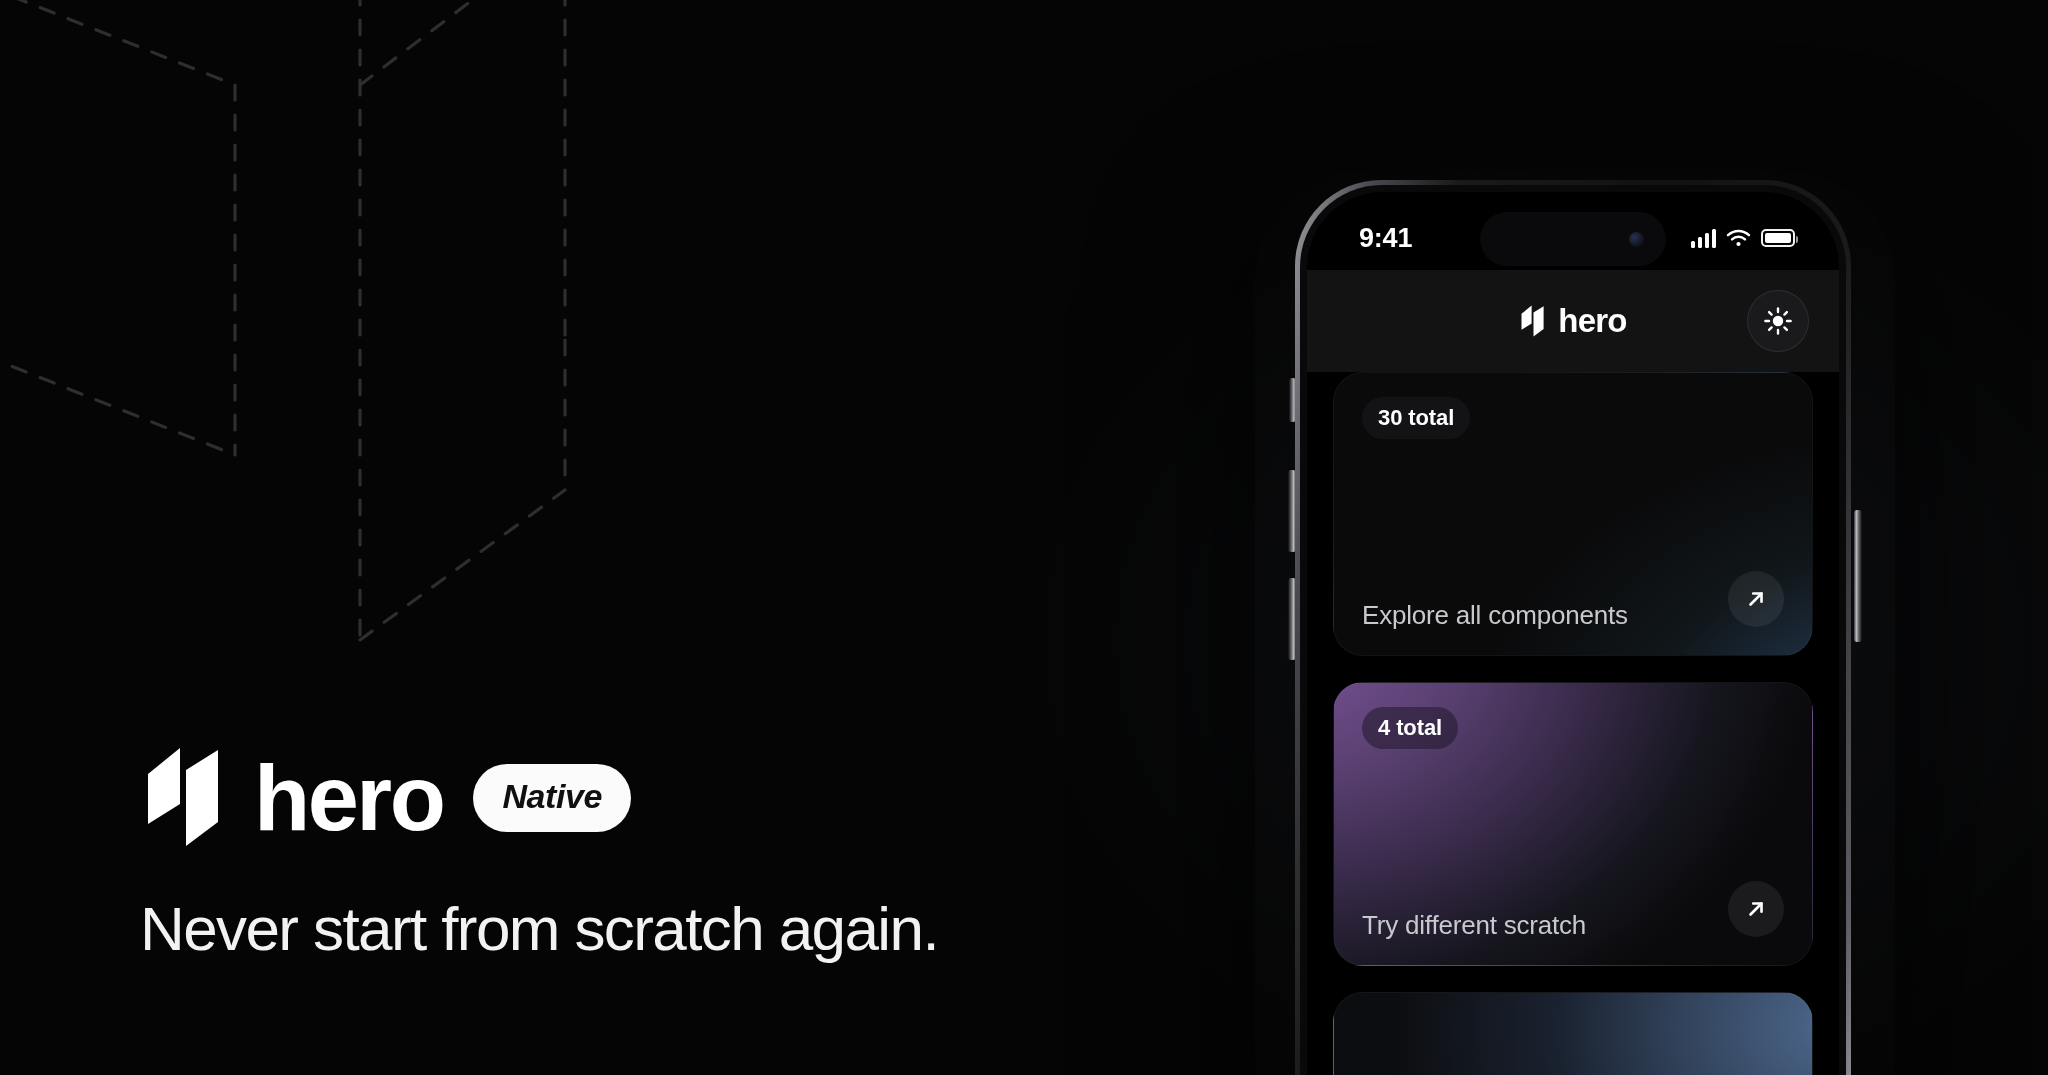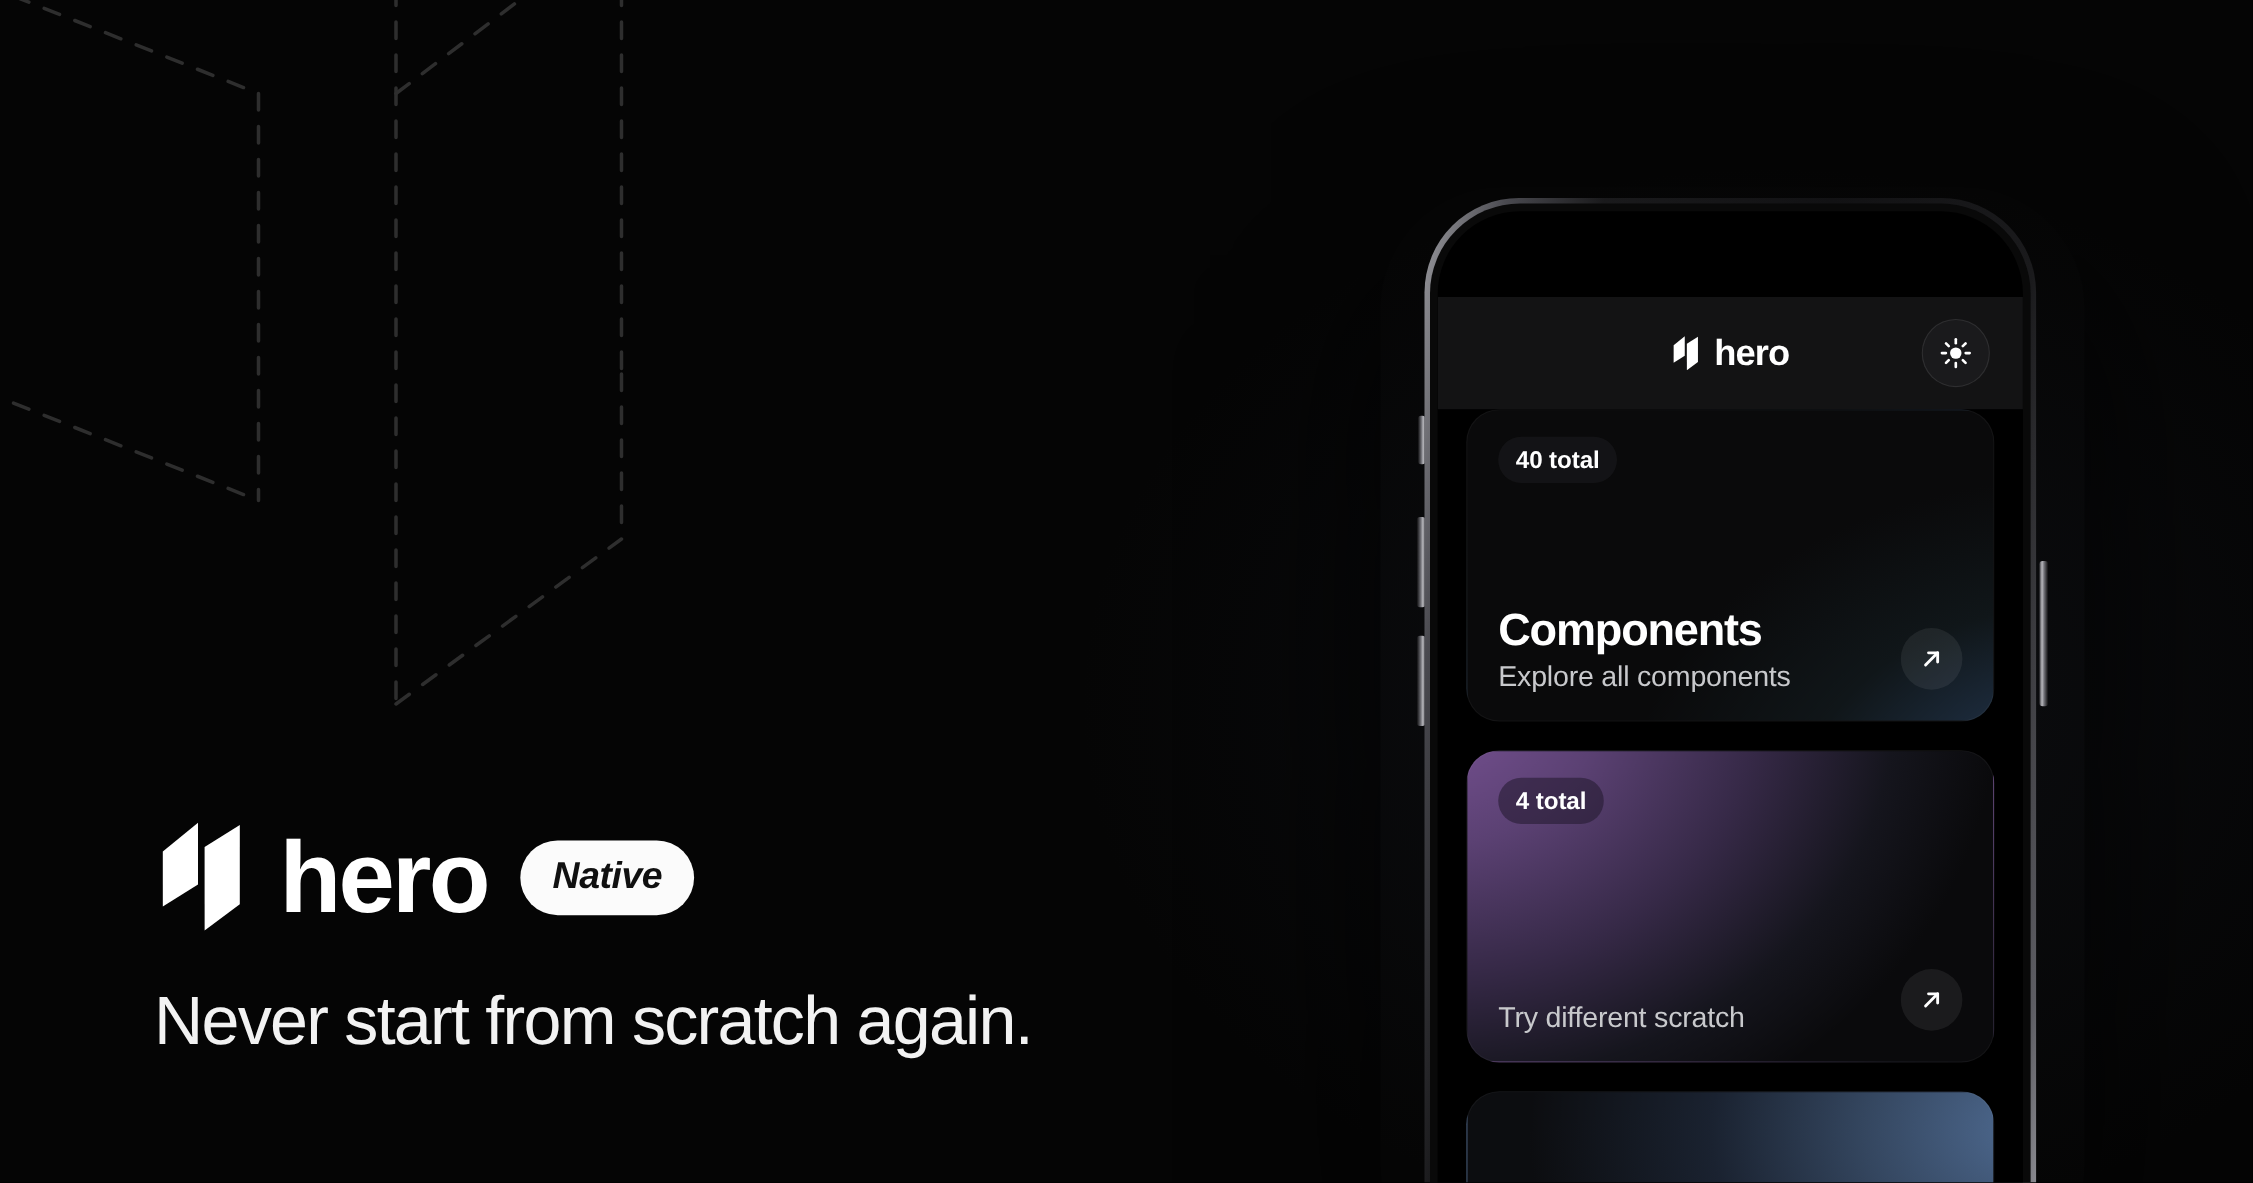--- a/index.html
+++ b/index.html
@@ -329,20 +329,46 @@
 
     <span class="btn-side btn-silent"></span>
     <span class="btn-side btn-volup"></span>
     <span class="btn-side btn-voldn"></span>
     <span class="btn-side btn-power"></span>
 
     <div class="phone-frame">
       <div class="phone-inner-ring">
         <div class="phone-screen">
 
+          <div class="status-bar">
+            <span class="status-time">9:41</span>
+
+            <div class="dynamic-island">
+              <span class="island-cam"></span>
+            </div>
+
+            <div class="status-right">
+              <span class="sig-bars">
+                <i></i>
+                  <i></i>
+                  <i></i>
+                  <i></i>
+              </span>
+              <span class="wifi-ico">
+                <svg viewBox="0 0 25 20" fill="none" xmlns="http://www.w3.org/2000/svg">
+                  <path d="M2 7.2C5 4.4 8.6 3 12.5 3S20 4.4 23 7.2" stroke="#fff" stroke-width="2.4" stroke-linecap="round"></path>
+                  <path d="M6 11.4c1.9-1.8 4.1-2.7 6.5-2.7s4.6.9 6.5 2.7" stroke="#fff" stroke-width="2.4" stroke-linecap="round"></path>
+                  <circle cx="12.5" cy="16" r="2.1" fill="#fff"></circle>
+                </svg>
+              </span>
+              <span class="batt">
+                  <span></span>
+                </span>
+            </div>
+          </div>
 
           <div class="app-nav">
             <div class="nav-brand">
               <span class="nav-logo">
                 <svg viewBox="0 0 27 33" fill="none" xmlns="http://www.w3.org/2000/svg">
                   <path d="M12.6 0.6 L12.6 18.4 L2.5 24.8 L2.5 8.8 Z" fill="#ffffff"></path>
                   <path d="M14.5 7.6 L24.6 1.2 L24.6 24 L14.5 31.6 Z" fill="#ffffff"></path>
                 </svg>
               </span>
               <span class="nav-word">hero</span>
@@ -362,23 +388,22 @@
                       <path d="M8.6 21.4l-2.5 2.5"></path>
                   </g>
                 </svg>
               </span>
             </button>
           </div>
 
           <div class="app-body">
 
             <div class="card components">
-              <span class="badge-total">40 total</span>
+              <span class="badge-total">30 total</span>
               <div class="card-foot">
-                <div class="card-title">Components</div>
                 <div class="card-sub">Explore all components</div>
               </div>
               <span class="card-arrow">
                 <svg viewBox="0 0 26 26" fill="none" xmlns="http://www.w3.org/2000/svg">
                   <path d="M7.5 18.5 L18.5 7.5" stroke="#fff" stroke-width="2.6" stroke-linecap="round"></path>
                   <path d="M10.2 7.5 H18.5 V15.8" stroke="#fff" stroke-width="2.6" stroke-linecap="round" stroke-linejoin="round"></path>
                 </svg>
               </span>
             </div>
 

